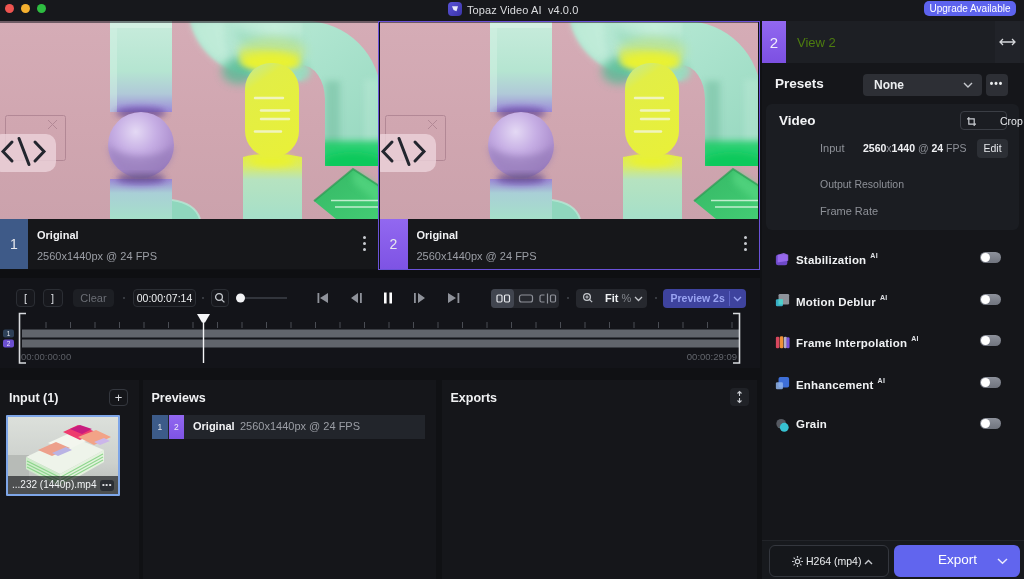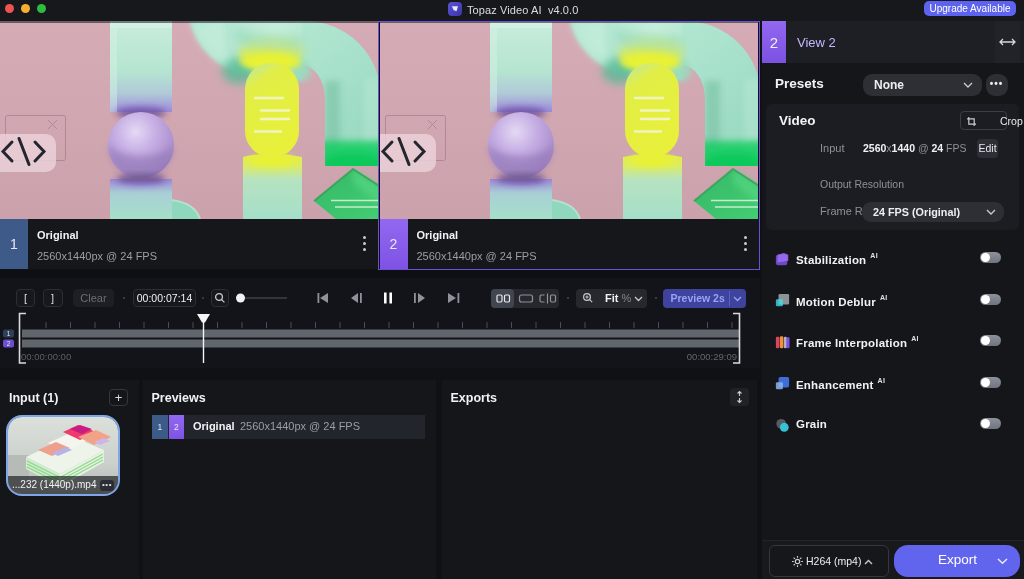--- a/index.html
+++ b/index.html
@@ -50,21 +50,21 @@
   
   .panel { position:absolute; top:380px; height:199px; background:#15161a; }
   #p-input { left:0; width:139px; }
   #p-prev  { left:142.5px; width:293.5px; }
   #p-exp   { left:441.5px; width:315.5px; }
   .ptitle { position:absolute; left:9px; top:11px; font-size:12.5px; font-weight:bold; color:#f0f1f3; }
 
   
   #sidebar { position:absolute; left:762px; top:21px; width:262px; height:558px; background:#15161a; }
   .sb-label { position:absolute; font-size:11px; color:#8e9198;margin-left:44px; }
-  .sb-dd { position:absolute; background:#2d2f35; border-radius:9px; color:#eceef0; }
+  .sb-dd { position:absolute; background:#2d2f35; border-radius:4px; color:#eceef0; }
   .toggle { position:absolute; width:21px; height:11px; border-radius:6px;
      background:linear-gradient(180deg,#8d919b,#70747e); }
   .toggle i { position:absolute; left:1px; top:1px; width:9px; height:9px; border-radius:50%; background:#fff; }
   .ficon { position:absolute; left:13px; width:15px; height:15px; }
   .flabel { position:absolute; left:34px; font-size:11.5px; font-weight:bold; color:#f0f2f4; letter-spacing:.2px; }
   .fai { font-size:7px; font-weight:bold; color:#dfe1e5; vertical-align:6px; margin-left:4px; letter-spacing:.3px; }
 </style>
 </head>
 <body>
 <div id="app">
@@ -341,21 +341,21 @@
       <line x1="203.5" y1="3" x2="203.5" y2="51" stroke="#f4f5f7" stroke-width="1.4"></line>
       <path d="M197,2 h13 l-5,8.5 h-3 Z" fill="#f4f5f7"></path>
       <text x="21" y="47.5" font-size="9.5" fill="#5c5f66">00:00:00:00</text>
       <text x="737" y="47.5" font-size="9.5" fill="#63666d" text-anchor="end">00:00:29:09</text>
     </svg>
   </div>
 
   <div class="panel" id="p-input">
     <div class="ptitle">Input (1)</div>
     <div class="abs" style="left:109px;top:9px;width:19px;height:17px;border:1px solid #34373e;border-radius:4px;color:#dadce0;font-size:13px;text-align:center;line-height:15px;">+</div>
-    <div class="abs" style="left:6px;top:35px;width:114px;height:81px;border:2px solid #7ea6e8;border-radius:16px;background:#202225;overflow:hidden;">
+    <div class="abs" style="left:6px;top:35px;width:114px;height:81px;border:2px solid #7ea6e8;border-radius:1px;background:#202225;overflow:hidden;">
       <svg width="110" height="77" viewBox="0 0 110 77">
         <defs>
           <linearGradient id="thbg" x1="0" y1="0" x2="0" y2="1">
             <stop offset="0" stop-color="#dce0db"></stop>
               <stop offset="0.6" stop-color="#ccd0cc"></stop>
               <stop offset="1" stop-color="#b4b8b4"></stop>
           </linearGradient>
           <filter id="tb" x="-20%" y="-20%" width="140%" height="140%">
               <feGaussianBlur stdDeviation="0.7"></feGaussianBlur>
             </filter>
@@ -403,21 +403,21 @@
       <svg width="19" height="18" viewBox="0 0 19 18">
           <path d="M7.5,5.5 L9.5,3.5 L11.5,5.5 M9.5,3.5 V8" stroke="#c9ccd1" stroke-width="1.1" fill="none"></path>
           <path d="M7.5,12.5 L9.5,14.5 L11.5,12.5 M9.5,14.5 V10" stroke="#c9ccd1" stroke-width="1.1" fill="none"></path>
         </svg>
     </div>
   </div>
 
   <div id="sidebar">
     <div class="abs" style="left:0;top:0;width:262px;height:42px;background:#1d1f24;"></div>
     <div class="abs" style="left:0;top:0;width:24px;height:42px;background:linear-gradient(180deg,#9268f0,#7c50e2);color:#f2eefc;font-size:15px;display:flex;align-items:center;justify-content:center;">2</div>
-    <div class="abs" style="left:35px;top:14px;font-size:13px;color:#c4b5fd;">View 2</div>
+    <div class="abs" style="left:35px;top:14px;font-size:13px;color:#4d7c0f;">View 2</div>
     <div class="abs" style="left:233px;top:0;width:25px;height:42px;background:#212329;">
       <svg style="position:absolute;left:3px;top:12px" width="19" height="18" viewBox="0 0 19 18">
           <path d="M5,6 L2,9 L5,12 M14,6 L17,9 L14,12 M2.5,9 H16.5" stroke="#d5d7db" stroke-width="1.3" fill="none"></path>
         </svg>
     </div>
     <div class="abs" style="left:13px;top:55px;font-size:13.5px;font-weight:bold;color:#f2f3f5;">Presets</div>
     <div class="sb-dd" style="left:101px;top:52.5px;width:119px;height:22.5px;">
       <span class="abs" style="left:11px;top:4.5px;font-size:12px;font-weight:bold;">None</span>
       <svg class="abs" style="right:9px;top:8px" width="10" height="7">
           <path d="M1,1 L5,5 L9,1" stroke="#c6c9ce" stroke-width="1.4" fill="none"></path>
@@ -428,29 +428,23 @@
     <div class="abs" style="left:4px;top:83px;width:253px;height:126px;background:#1b1d22;border-radius:6px;"></div>
     <div class="abs" style="left:17px;top:92px;font-size:13.5px;font-weight:bold;color:#f2f3f5;">Video</div>
     <div class="abs" style="left:198px;top:90px;width:47px;height:19px;border:1px solid #3b3e45;border-radius:4px;">
       <svg class="abs" style="left:5px;top:3.5px" width="11" height="11" viewBox="0 0 11 11">
           <path d="M1,2.8 H8.2 V10 M2.8,1 V8.2 H10" stroke="#c9ccd1" stroke-width="1.2" fill="none"></path>
         </svg>
       <span class="abs" style="left:19px;top:3px;font-size:10.5px;color:#e8eaed;margin-left:20px;">Crop</span>
     </div>
     <div class="sb-label" style="left:14px;top:121px;">Input</div>
     <div class="abs" style="left:101px;top:121px;font-size:10.5px;color:#8e9198;"><b style="color:#f0f1f4">2560</b>x<b style="color:#f0f1f4">1440</b> @ <b style="color:#f0f1f4">24</b> FPS</div>
-    <div class="abs" style="left:215px;top:117.5px;width:21px;height:19.5px;background:#2c2f35;border-radius:4px;color:#e4e6ea;font-size:10.5px;text-align:center;line-height:19px;">Edit</div>
+    <div class="abs" style="left:215px;top:117.5px;width:31px;height:19.5px;background:#2c2f35;border-radius:4px;color:#e4e6ea;font-size:10.5px;text-align:center;line-height:19px;">Edit</div>
     <div class="sb-label" style="left:14px;top:157px;font-size:10.5px;">Output Resolution</div>
     <div class="sb-label" style="left:14px;top:184px;">Frame Rate</div>
-    <div class="sb-dd" style="left:100px;top:180.5px;width:142px;height:20.5px;">
-      <span class="abs" style="left:11px;top:4px;font-size:10.8px;font-weight:bold;">24 FPS (Original)</span>
-      <svg class="abs" style="right:8px;top:7px" width="10" height="7">
-          <path d="M1,1 L5,5 L9,1" stroke="#c6c9ce" stroke-width="1.4" fill="none"></path>
-        </svg>
-    </div>
 
     <svg class="ficon" style="top:230.5px;" viewBox="0 0 17 17">
       <rect x="1" y="3" width="13" height="12" rx="2.5" fill="#6d49c8"></rect>
       <path d="M3,3 L10,1 L15,3 L15,10 L3,12 Z" fill="#9a6cf0" opacity="0.9"></path>
     </svg>
     <div class="flabel" style="top:231px;">Stabilization<span class="fai">AI</span></div>
     <div class="toggle" style="left:218px;top:231px;">
         <i></i>
       </div>
 
@@ -499,20 +493,20 @@
         <g fill="none" stroke="#c9ccd1" stroke-width="1.2">
           <circle cx="6.5" cy="6.5" r="2.2"></circle>
           <path d="M6.5,1 V2.8 M6.5,10.2 V12 M1,6.5 H2.8 M10.2,6.5 H12 M2.6,2.6 L3.9,3.9 M9.1,9.1 L10.4,10.4 M10.4,2.6 L9.1,3.9 M3.9,9.1 L2.6,10.4"></path>
         </g>
       </svg>
       <span class="abs" style="left:36px;top:9px;font-size:10.5px;color:#eceef0;">H264 (mp4)</span>
       <svg class="abs" style="left:94px;top:13px" width="9" height="7">
           <path d="M1,5 L4.5,1.6 L8,5" stroke="#c6c9ce" stroke-width="1.4" fill="none"></path>
         </svg>
     </div>
-    <div class="abs" style="left:132px;top:524px;width:126px;height:31.5px;background:#6165ee;border-radius:14px;">
+    <div class="abs" style="left:132px;top:524px;width:126px;height:31.5px;background:#6165ee;border-radius:6px;">
       <span class="abs" style="left:44px;top:7px;font-size:13.5px;color:#fff;">Export</span>
       <svg class="abs" style="right:12px;top:13px" width="11" height="7">
           <path d="M1,1 L5.5,5.2 L10,1" stroke="#e8e9fd" stroke-width="1.5" fill="none"></path>
         </svg>
     </div>
   </div>
 </div>
 
 </body></html>

